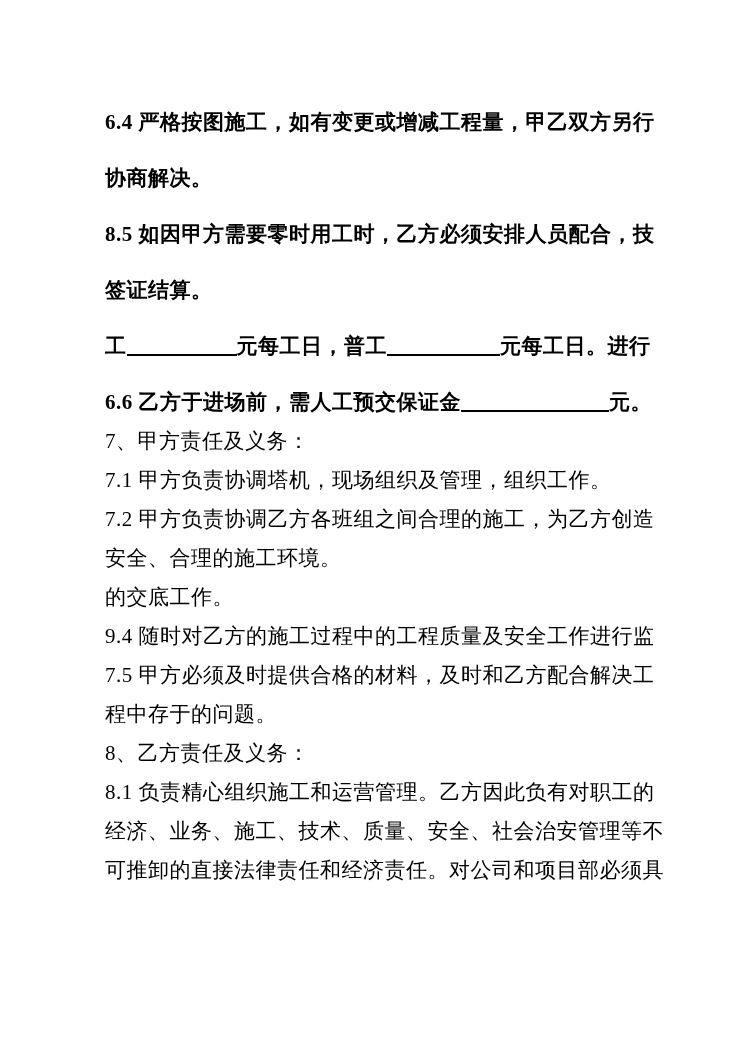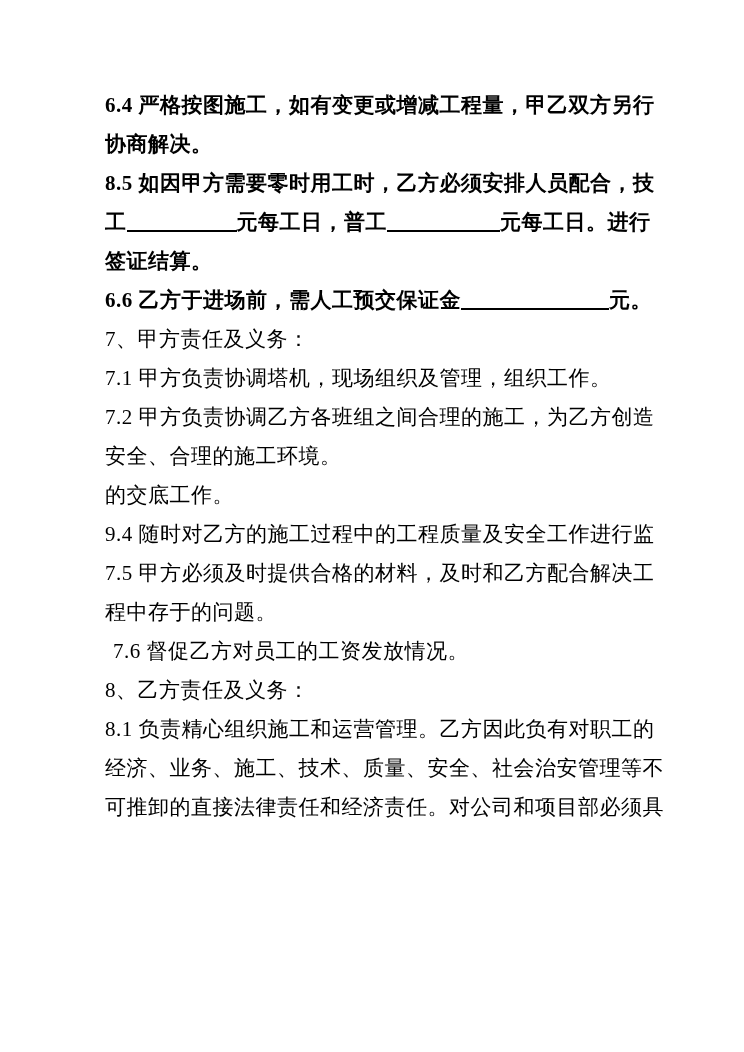--- a/index.html
+++ b/index.html
@@ -31,47 +31,47 @@
   .line {
     font-size: 21px;
     line-height: 39px;
     height: 39px;
     white-space: nowrap;
     letter-spacing: 0.5px;
     font-weight: normal;
   }
   .line.bold {
     font-weight: bold;
+    margin-top: 17px;
   }
   .blank {
     display: inline-block;
     height: 0;
     border-bottom: 2.5px solid #000;
     margin-bottom: -3px;
     vertical-align: baseline;
   }
 </style>
 </head>
 <body>
 
 <div class="page">
   <div class="doc-body">
       <div class="line bold"><span>6.4 严格按图施工，如有变更或增减工程量，甲乙双方另行</span></div>
       <div class="line bold"><span>协商解决。</span></div>
       <div class="line bold"><span>8.5 如因甲方需要零时用工时，乙方必须安排人员配合，技</span></div>
+      <div class="line bold"><span>签证结算。</span></div>
       <div class="line bold"><span>工</span><span class="blank" style="width: 110px;"></span><span>元每工日，普工</span><span class="blank" style="width: 113px;"></span><span>元每工日。进行</span></div>
-      <div class="line bold"><span>签证结算。</span></div>
       <div class="line bold"><span>6.6 乙方于进场前，需人工预交保证金</span><span class="blank" style="width: 148px;"></span><span>元。</span></div>
       <div class="line"><span>7、甲方责任及义务：</span></div>
       <div class="line"><span>7.1 甲方负责协调塔机，现场组织及管理，组织工作。</span></div>
       <div class="line"><span>7.2 甲方负责协调乙方各班组之间合理的施工，为乙方创造</span></div>
       <div class="line"><span>安全、合理的施工环境。</span></div>
       <div class="line"><span>的交底工作。</span></div>
       <div class="line"><span>9.4 随时对乙方的施工过程中的工程质量及安全工作进行监</span></div>
       <div class="line"><span>7.5 甲方必须及时提供合格的材料，及时和乙方配合解决工</span></div>
       <div class="line"><span>程中存于的问题。</span></div>
-      <div class="line" style="padding-left: 8px;"><span>7.6 督促乙方对员工的工资发放情况。</span></div>
       <div class="line"><span>8、乙方责任及义务：</span></div>
       <div class="line"><span>8.1 负责精心组织施工和运营管理。乙方因此负有对职工的</span></div>
       <div class="line"><span>经济、业务、施工、技术、质量、安全、社会治安管理等不</span></div>
       <div class="line"><span>可推卸的直接法律责任和经济责任。对公司和项目部必须具</span></div>
     </div>
 </div>
 
 </body></html>

